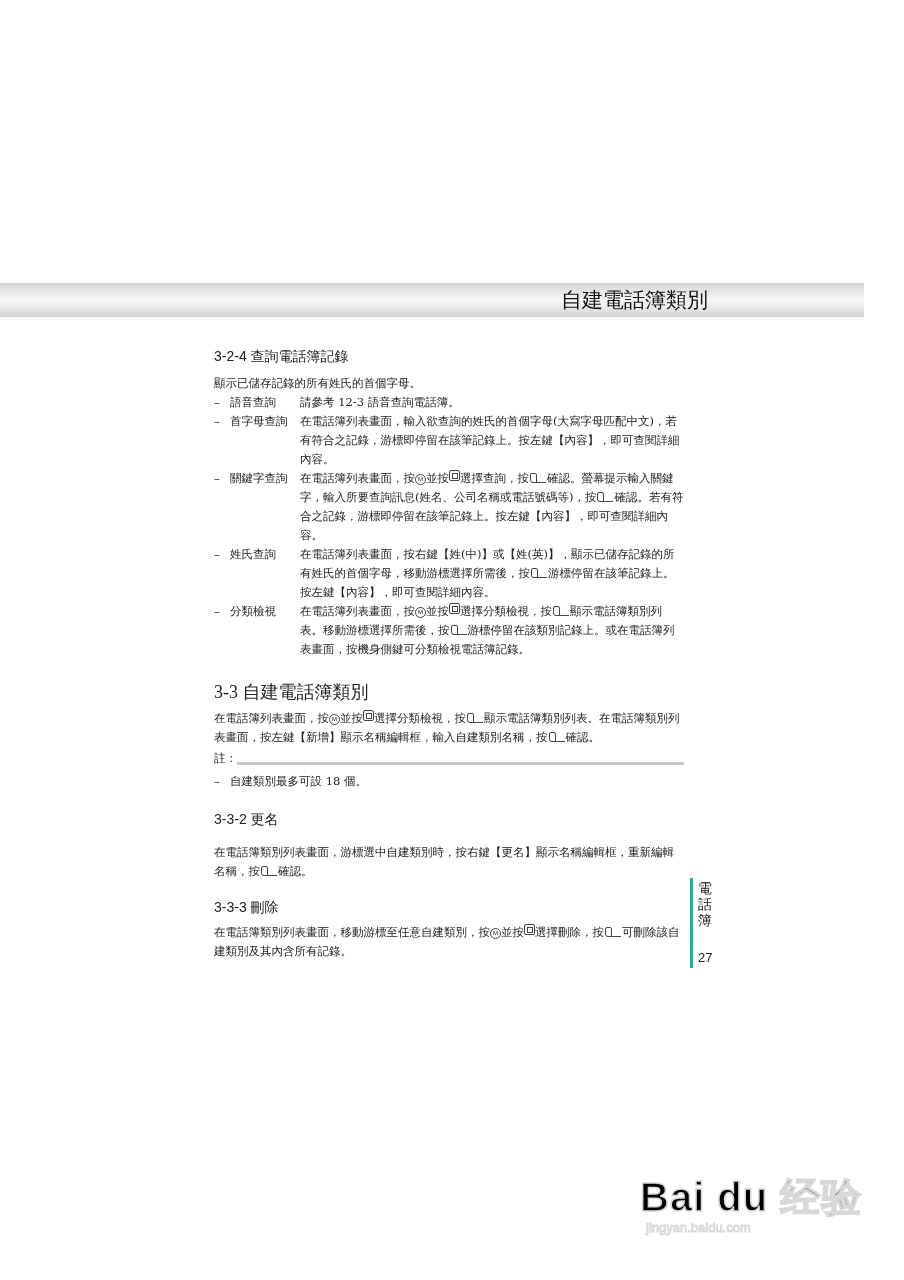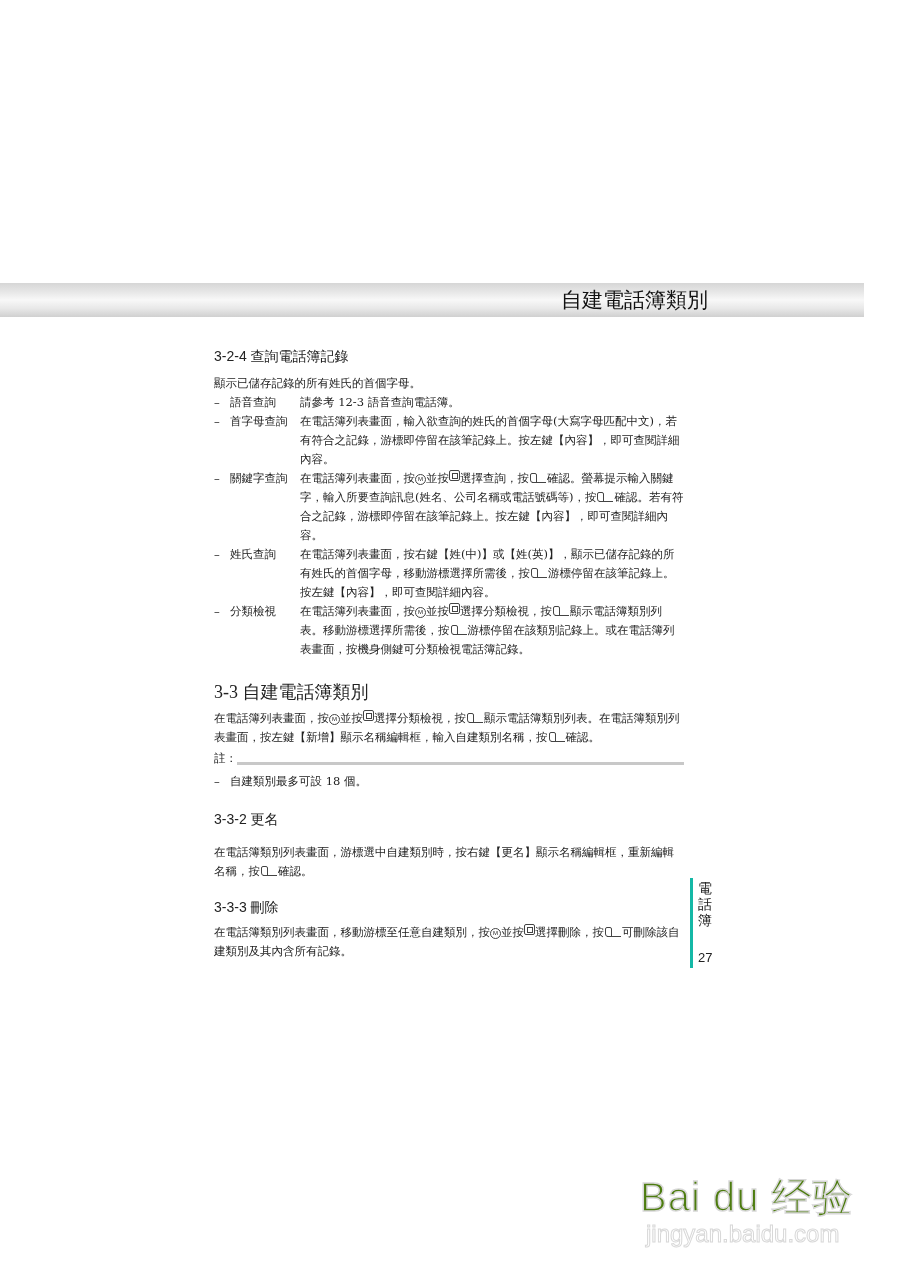--- a/index.html
+++ b/index.html
@@ -44,23 +44,23 @@
     .side-tab {
       position: absolute; left: 690px; top: 878px; width: 20px; height: 90px;
       border-left: 3px solid #14b8a6;
     }
     .side-tab .vtxt { position: absolute; left: 5px; top: 2px; font-size: 14px; line-height: 16px; width: 14px; text-align: center; }
     .side-tab .pnum { position: absolute; left: 5px; top: 72px; font-family: "Liberation Sans", sans-serif; font-size: 13px; }
     .watermark {
       position: absolute; left: 640px; top: 1140px; width: 240px; height: 120px; color: #e3e3e3;
       font-family: "Liberation Sans", sans-serif;
     }
-    .wm-logo { position: absolute; left: 0; top: 30px; font-size: 40px; font-weight: normal; color: #4d7c0f;
+    .wm-logo { position: absolute; left: 0; top: 30px; font-size: 40px; font-weight: bold; color: #000000;
       -webkit-text-stroke: 1.5px #d8d8d8; letter-spacing: 1px; }
-    .wm-url { position: absolute; left: 6px; top: 80px; font-size: 24px; color: #fff; -webkit-text-stroke: 1px #d8d8d8; }
+    .wm-url { position: absolute; left: 6px; top: 80px; font-size: 13px; color: #fff; -webkit-text-stroke: 1px #d8d8d8; }
   </style>
 </head>
 <body>
 
 <div class="header-bar">
   <div class="header-title">自建電話簿類別</div>
 </div>
 
 <div class="content">
 

